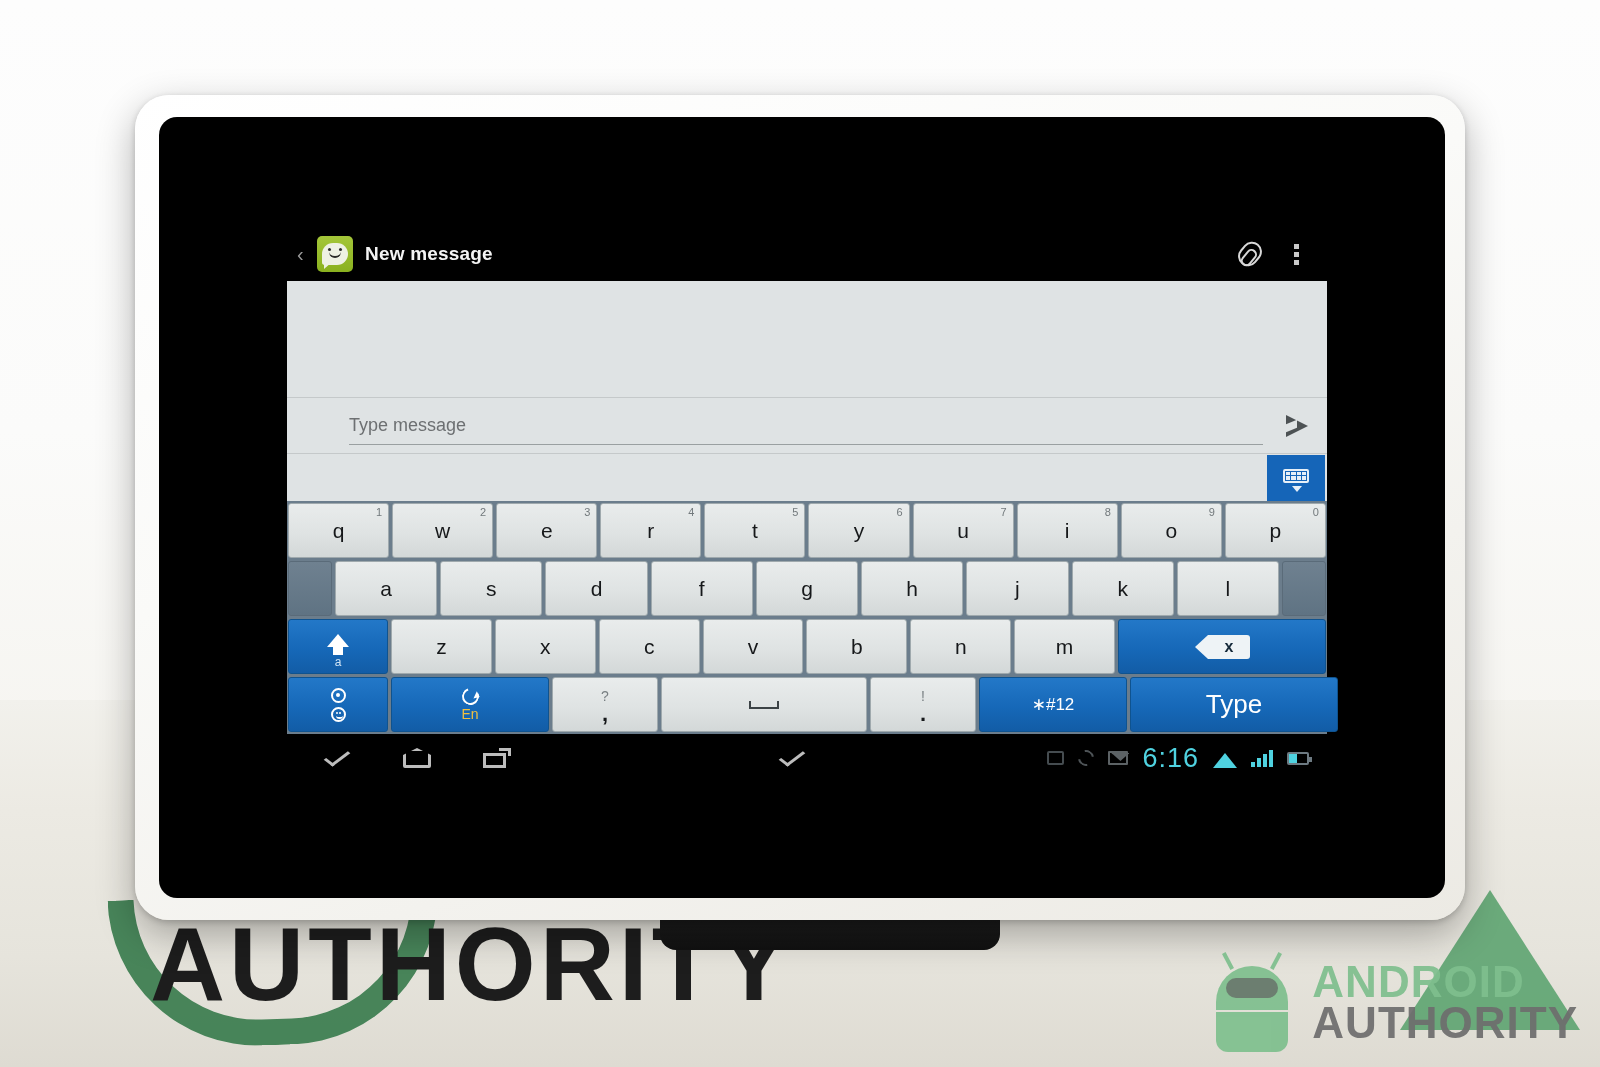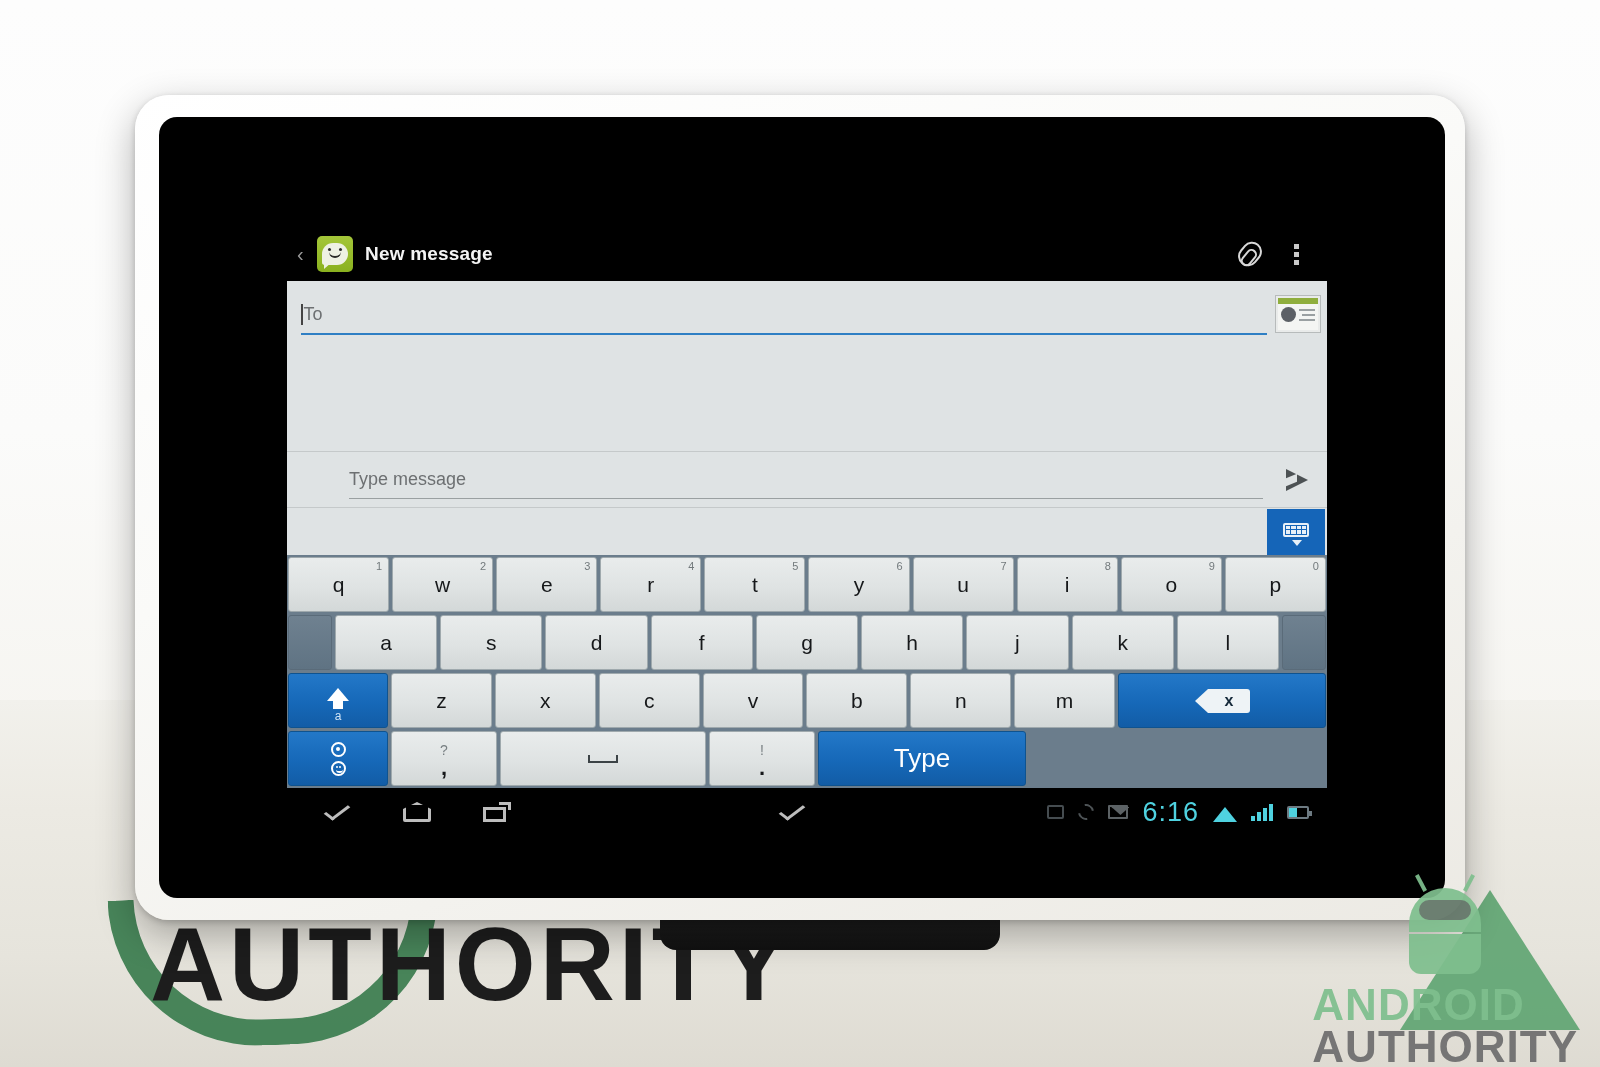--- a/index.html
+++ b/index.html
@@ -608,27 +608,26 @@
     content: "";
     position: absolute;
     right: -5px; top: 3px;
     width: 3px; height: 5px;
     background: #6d7a82;
   }
 
   
   #watermark {
     position: absolute;
-    right: 22px; bottom: 0;
+    right: 22px; bottom: 13px;
     display: flex;
     align-items: center;
     gap: 8px;
     z-index: 30;
     opacity: .93;
-    flex-direction: column;
   }
   .wm-bot {
     width: 104px; height: 104px;
     position: relative;
     flex: none;
   }
   .wm-bot .head {
     position: absolute;
     left: 16px; top: 16px;
     width: 72px; height: 44px;
@@ -707,35 +706,20 @@
             <div class="dots-icon">
               <span></span>
                 <span></span>
                 <span></span>
             </div>
           </div>
         </div>
 
         <div class="compose">
 
-          <div class="to-row">
-            <div class="to-field">
-              <div class="caret"></div>
-              <span class="to-placeholder">To</span>
-            </div>
-            <div class="contact-pick-btn">
-              <div class="contact-card">
-                <span class="topbar"></span>
-                <span class="avatar"></span>
-                <span class="line a"></span>
-                  <span class="line b"></span>
-                  <span class="line c"></span>
-              </div>
-            </div>
-          </div>
 
           <div class="body-blank"></div>
 
           <div class="msg-row">
             <div class="msg-field">
               <span class="msg-placeholder">Type message</span>
             </div>
             <div class="send-btn">
               <div class="send-arrow"></div>
             </div>
@@ -874,35 +858,44 @@
             <div class="key blue settings">
               <div class="settings-glyph">
                 <div class="gear"></div>
                 <div class="face">
                     <i class="l"></i>
                     <i class="r"></i>
                     <u></u>
                   </div>
               </div>
             </div>
+            <div class="key blue lang">
+              <div class="lang-glyph">
+                <div class="cycle"></div>
+                <span class="lang-label">En</span>
+              </div>
+            </div>
             <div class="key punct">
               <div class="punct-stack">
                 <span class="up">?</span>
                 <span class="dn">,</span>
               </div>
             </div>
             <div class="key space">
               <div class="space-bar-mark"></div>
             </div>
             <div class="key punct">
               <div class="punct-stack">
                 <span class="up">!</span>
                 <span class="dn">.</span>
               </div>
             </div>
+            <div class="key blue sym">
+                <span>∗#12</span>
+              </div>
             <div class="key blue enter">
                 <span>Type</span>
               </div>
           </div>
         </div>
 
         <div class="nav-bar">
           <div class="nav-btn">
             <div class="nav-chevron"></div>
           </div>

